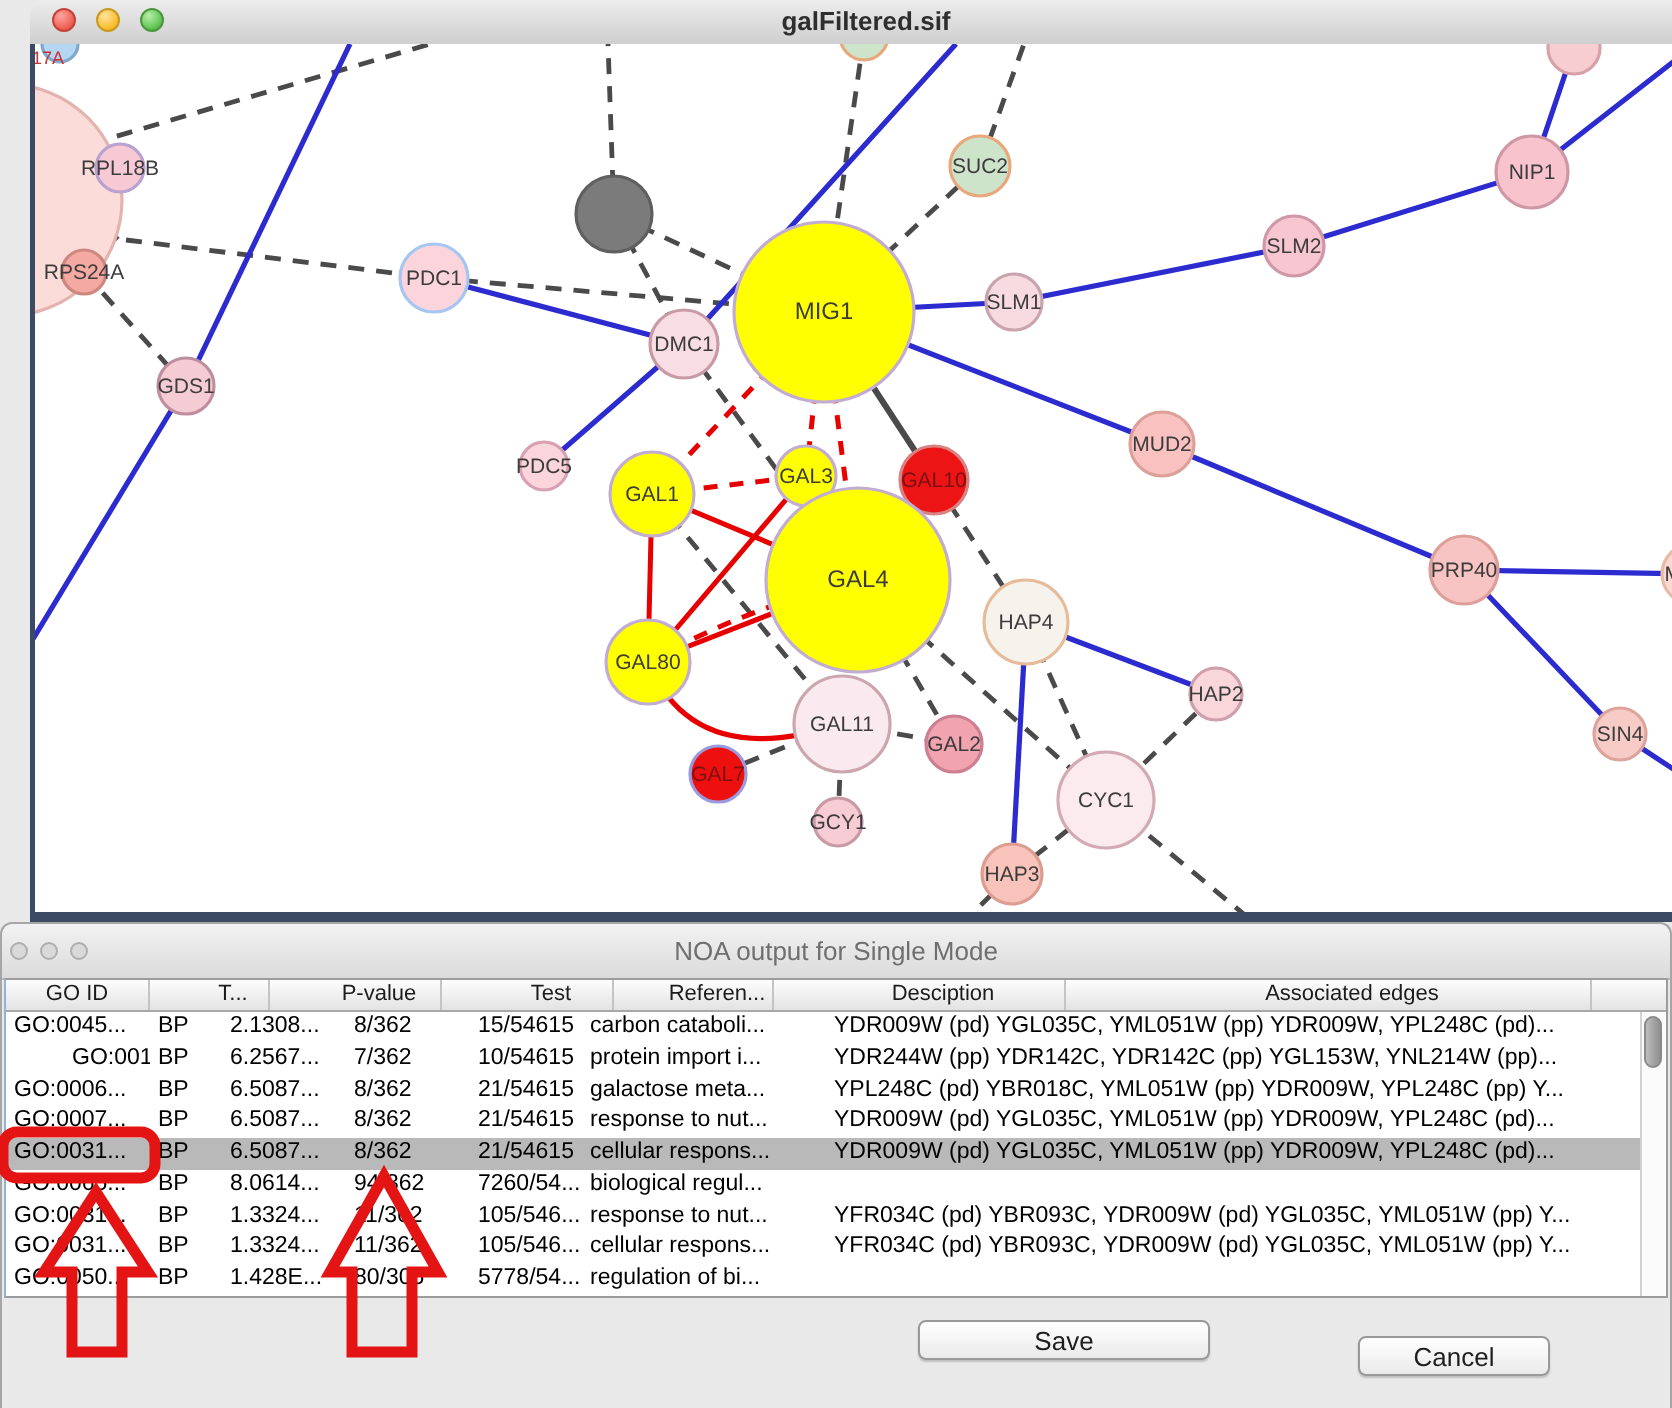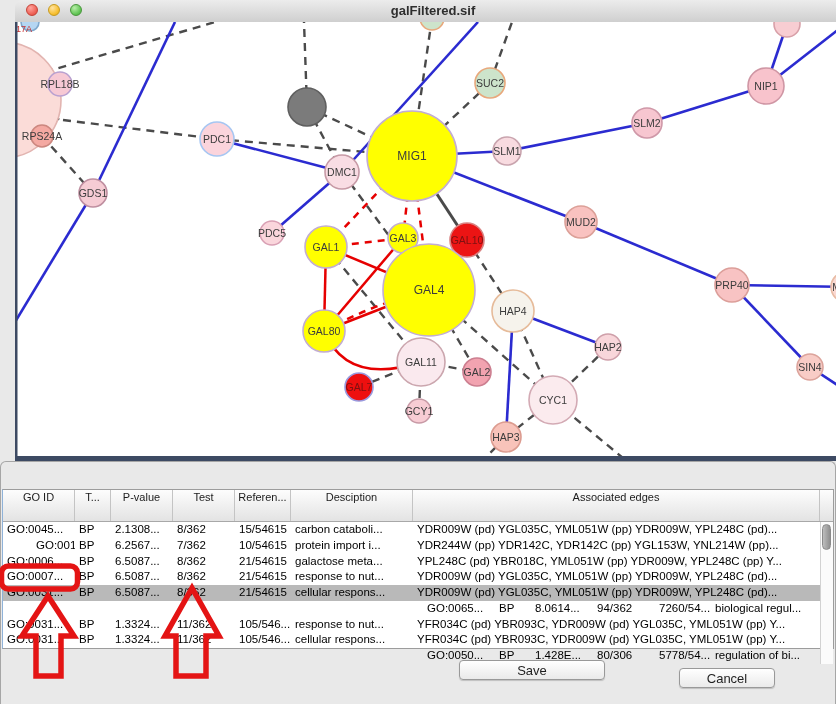--- a/index.html
+++ b/index.html
@@ -19,26 +19,26 @@
   svg text{font-family:"Liberation Sans",sans-serif;}
   
   .win-bot{position:absolute;top:461px;left:0;width:836px;height:243px;background:#e9e9e9;
            border:1px solid #a6a6a6;border-bottom:none;border-radius:6px 6px 0 0;box-sizing:border-box;}
   .tb2{position:relative;height:27px;background:linear-gradient(#f2f2f2,#dbdbdb);
        border-bottom:1px solid #bcbcbc;border-radius:6px 6px 0 0;}
   .title2{text-align:center;font-size:13px;color:#6f6f6f;line-height:27px;}
   .tl2{position:absolute;top:9px;width:9px;height:9px;border:1px solid #aeaeae;background:#d9d9d9;border-radius:50%;box-sizing:border-box;}
   .noa-table{position:absolute;top:27px;left:1px;width:832px;height:160px;background:#fff;
              border:1px solid #9c9c9c;box-sizing:border-box;border-left:1px solid #8fb2d8;}
-  .thead{display:flex;height:32px;background:linear-gradient(#fdfdfd,#e3e3e3);border-bottom:1px solid #a8a8a8;box-sizing:border-box;}
+  .thead{display:flex;height:16px;background:linear-gradient(#fdfdfd,#e3e3e3);border-bottom:1px solid #a8a8a8;box-sizing:border-box;gap:24px;}
   .th{font-size:11px;color:#1c1c1c;text-align:center;line-height:15px;border-right:1px solid #c4c4c4;
       box-sizing:border-box;overflow:hidden;white-space:nowrap;flex:0 0 auto;}
   .th.cap{border-right:none;}
   .tbody{position:relative;height:142px;overflow:hidden;}
-  .tr{display:flex;height:15.78px;justify-content:flex-end;}
+  .tr{display:flex;height:15.78px;}
   .tr.sel{background:#b9b9b9;}
   .td{font-size:11.5px;color:#000;line-height:15.6px;padding-left:4px;box-sizing:border-box;
       white-space:nowrap;overflow:hidden;flex:0 0 auto;}
   .vscroll{position:absolute;top:0;right:0;width:13px;height:142px;background:#fbfbfb;border-left:1px solid #d2d2d2;box-sizing:border-box;}
   .vthumb{position:absolute;top:2px;left:1px;width:9px;height:26px;border-radius:5px;
           background:linear-gradient(90deg,#bdbdbd,#8f8f8f);border:1px solid #8a8a8a;box-sizing:border-box;}
   .btn{position:absolute;height:20px;border:1px solid #999;border-radius:4px;
        background:linear-gradient(#ffffff,#eaeaea);font-size:13px;color:#1e1e1e;text-align:center;
        line-height:19px;box-shadow:0 1px 1px rgba(0,0,0,0.18);box-sizing:border-box;}
   .btn.save{left:458px;top:198px;width:146px;}
@@ -181,20 +181,26 @@
           <line x1="827" y1="433" x2="835" y2="425" stroke="#9a9a9a" stroke-width="1.4"></line>
           <line x1="831" y1="433" x2="835" y2="429" stroke="#9a9a9a" stroke-width="1.4"></line>
           <rect x="0" y="0" width="2.5" height="434" fill="#3d4a63"></rect>
           <rect x="833.5" y="0" width="2.5" height="434" fill="#3d4a63"></rect>
         </svg>
     </div>
     <div class="darkstrip"></div>
   </div>
 
   <div class="win-bot">
+    <div class="tb2">
+      <span class="tl2" style="left:4px"></span>
+      <span class="tl2" style="left:19px"></span>
+      <span class="tl2" style="left:34px"></span>
+      <div class="title2">NOA output for Single Mode</div>
+    </div>
     <div class="noa-table">
       <div class="thead" id="thead">
           <div class="th" style="width: 72px;">GO ID</div>
           <div class="th" style="width: 36px;">T...</div>
           <div class="th" style="width: 62px;">P-value</div>
           <div class="th" style="width: 62px;">Test</div>
           <div class="th" style="width: 56px;">Referen...</div>
           <div class="th" style="width: 122px;">Desciption</div>
           <div class="th" style="flex: 1 1 0%;">Associated edges</div>
           <div class="th cap" style="width: 13px;"></div>

